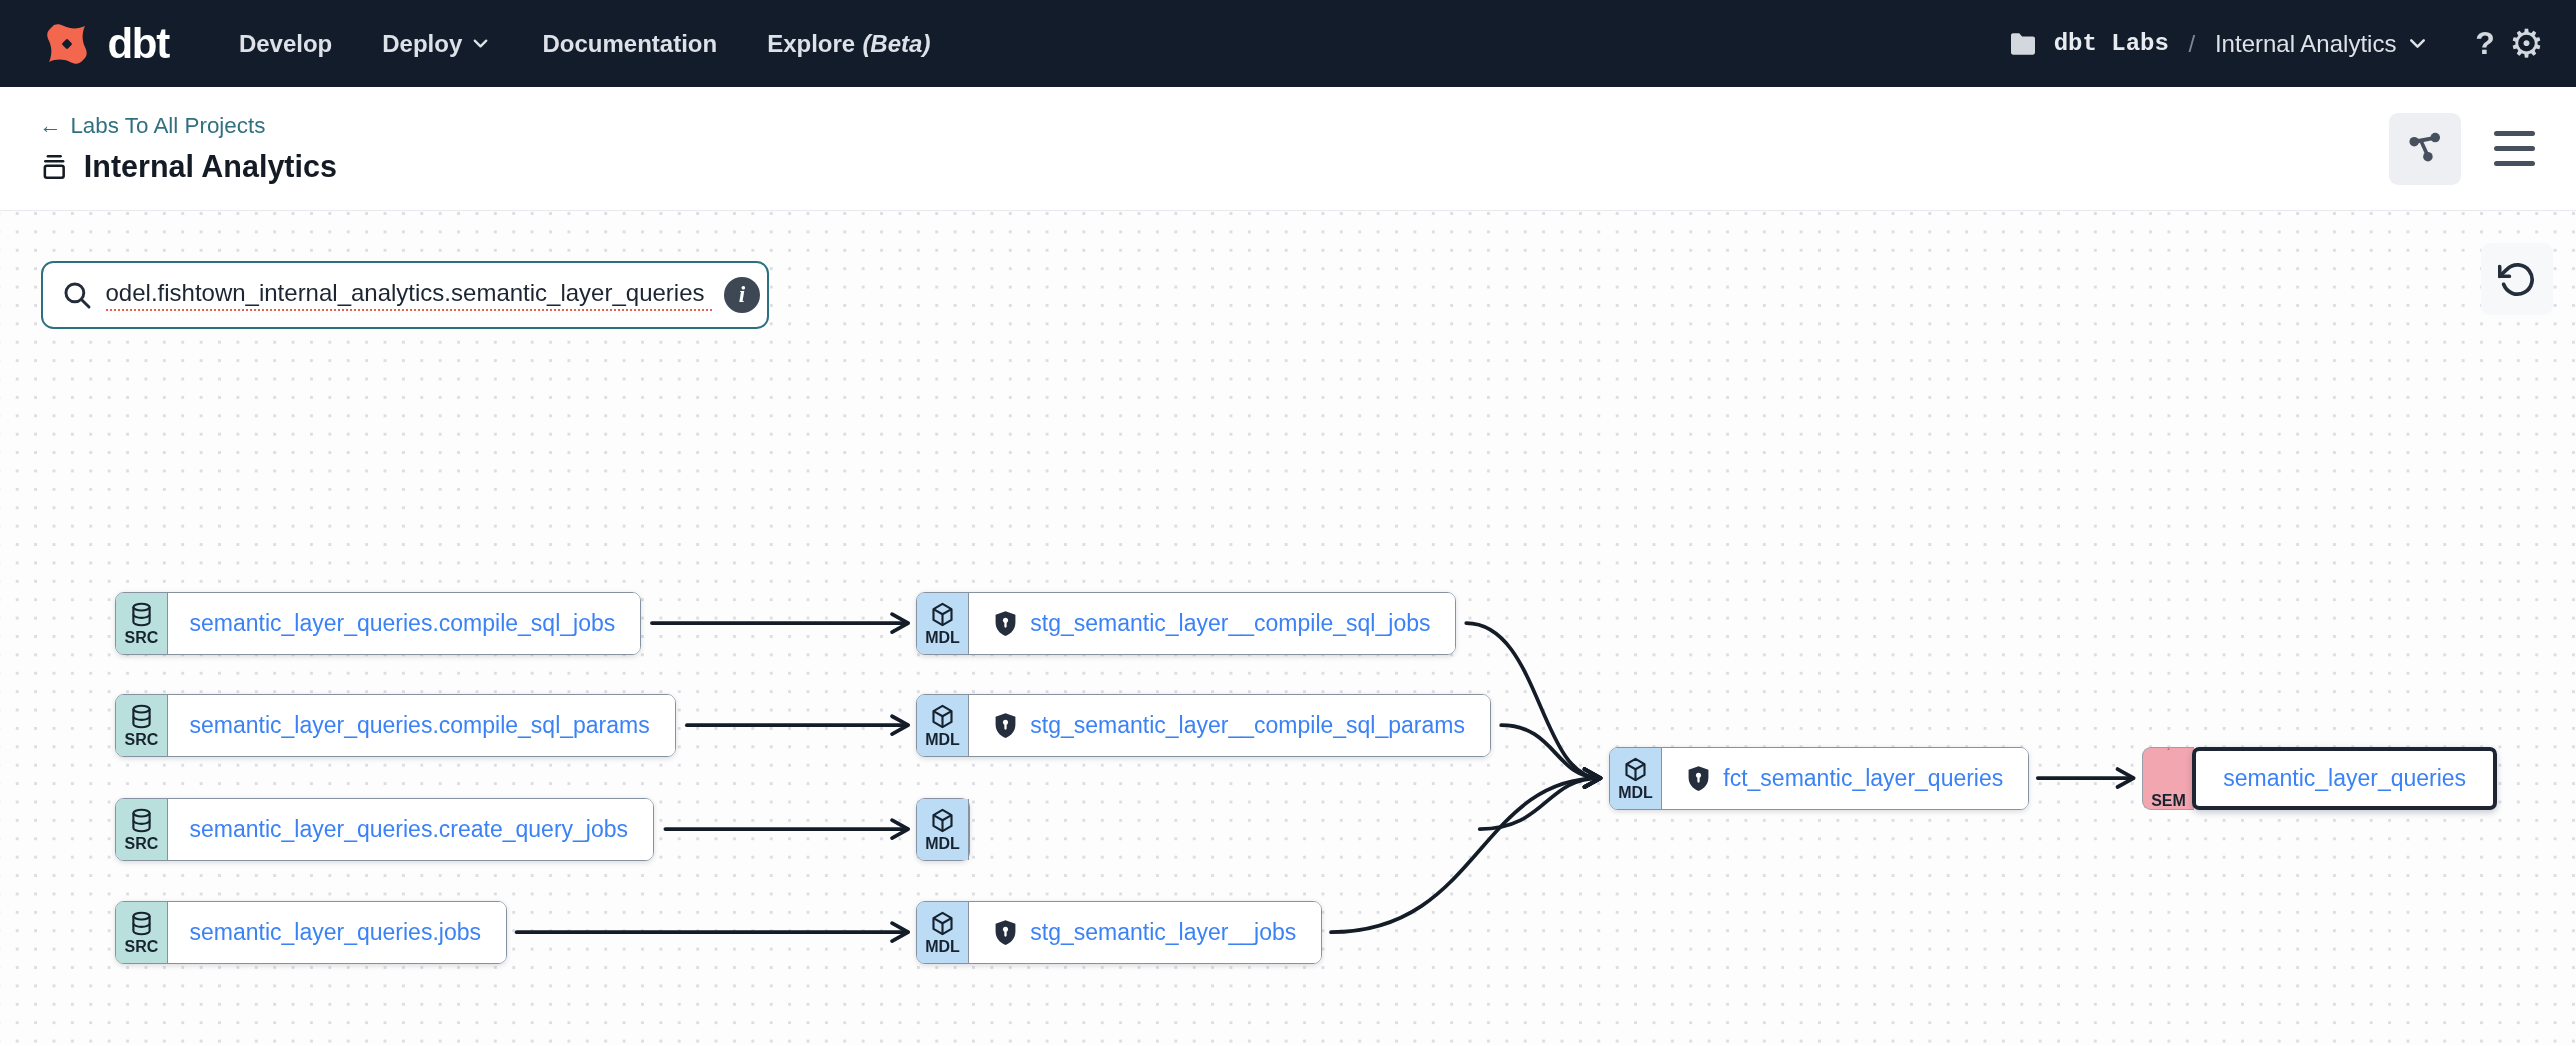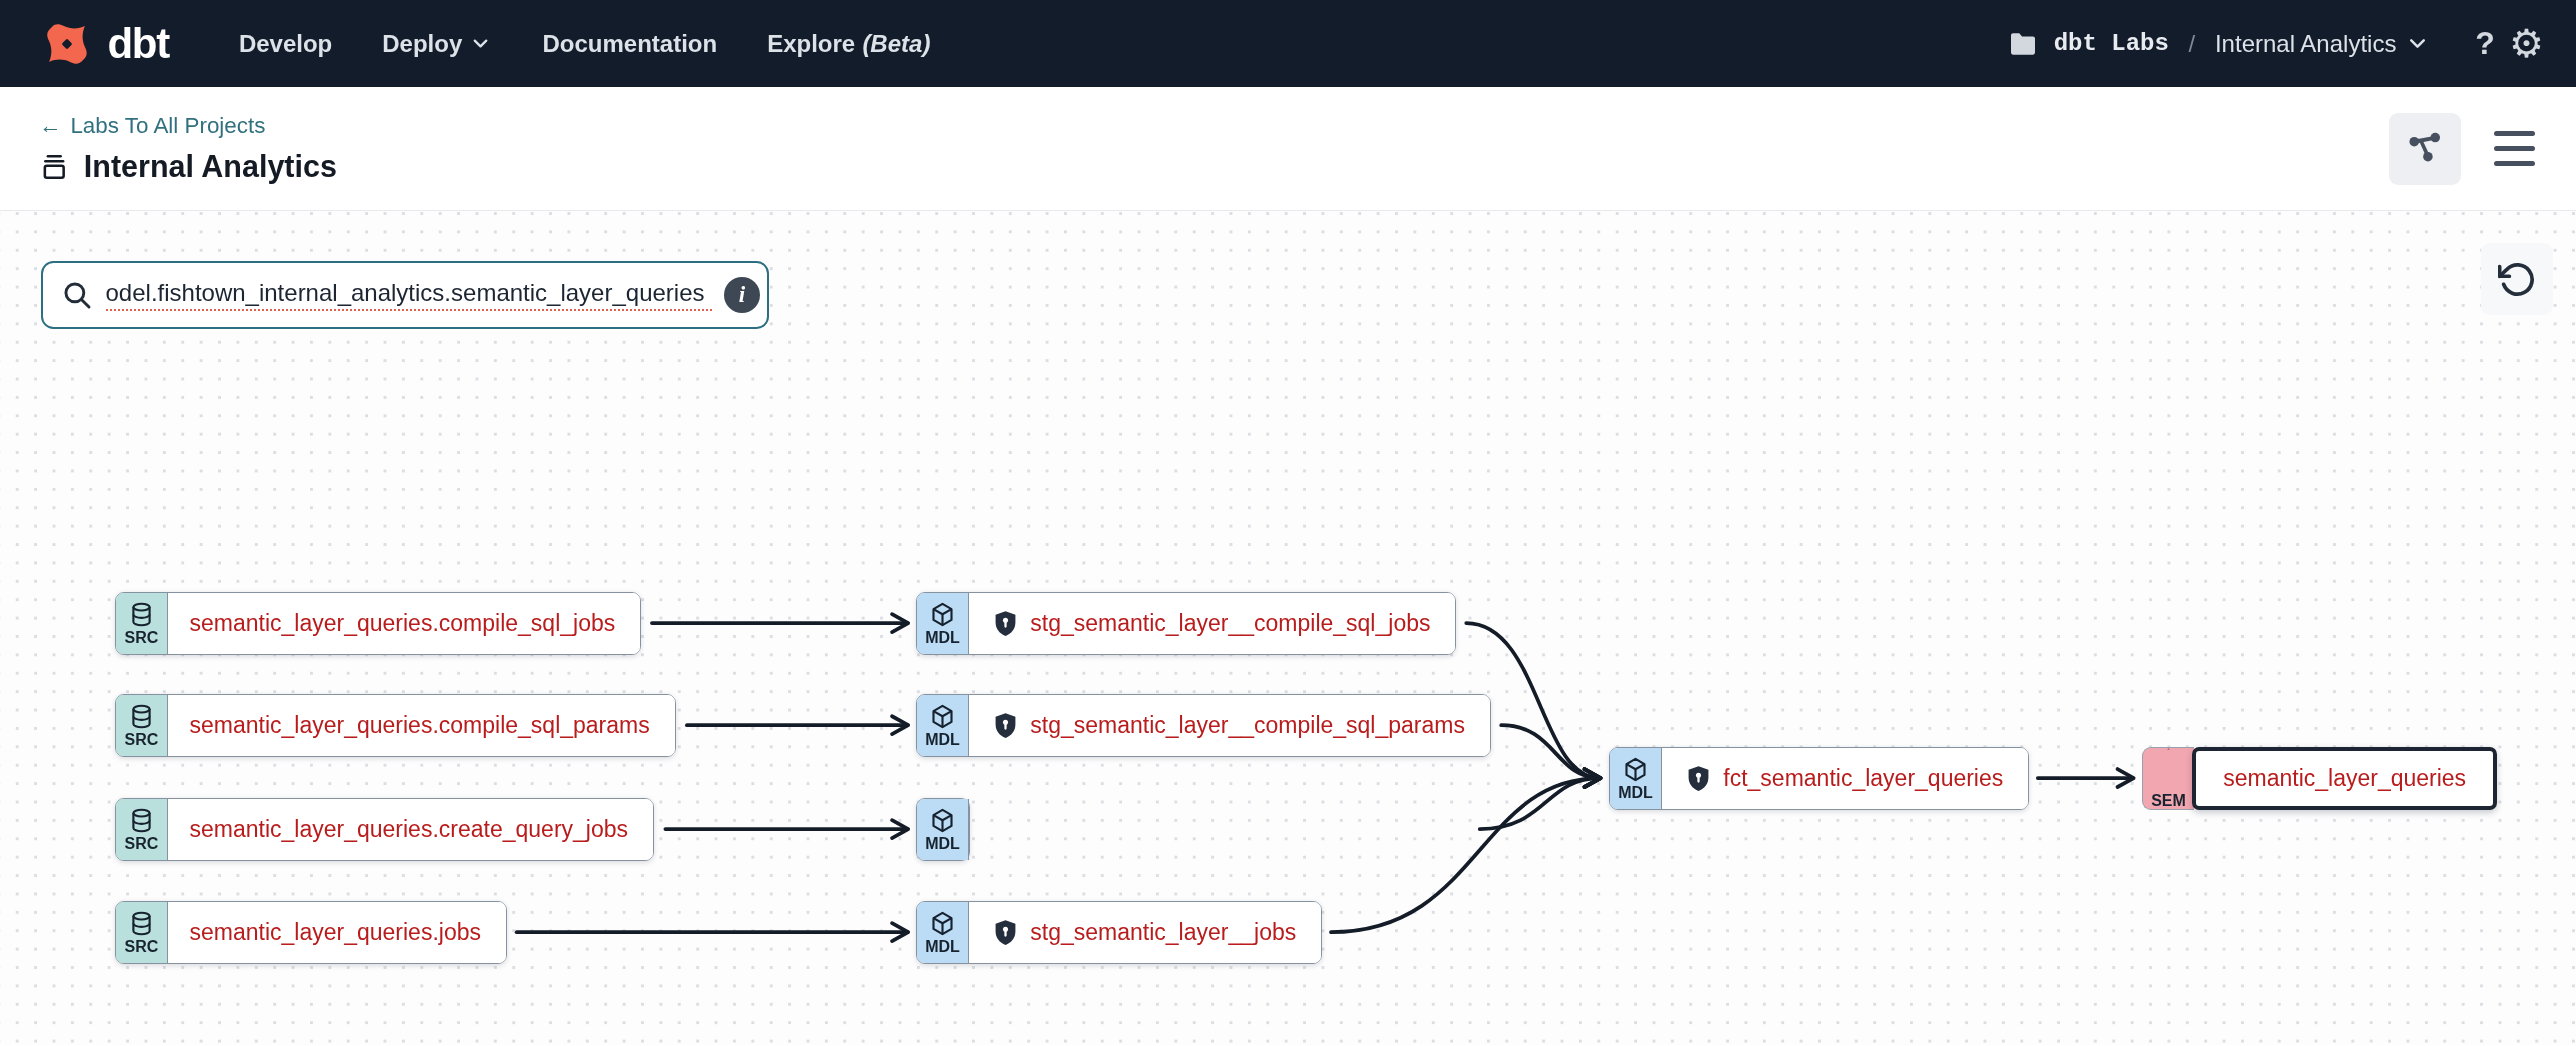--- a/index.html
+++ b/index.html
@@ -59,21 +59,21 @@
 
   
   .gnode { position:absolute; height:63px; z-index:2; display:flex; align-items:stretch;
     background:#fff; border:1.8px solid #8792a0; border-radius:9px;
     box-shadow:0 1.8px 5.4px rgba(20,30,45,.14); cursor:pointer; }
   .badge { width:52px; flex:none; display:flex; flex-direction:column; align-items:center; justify-content:center;
     border-right:1.8px solid #8792a0; border-radius:7.2px 0 0 7.2px; }
   .badge svg { width:27px; height:27px; }
   .btxt { font-size:16px; font-weight:700; color:#182330; line-height:1; margin-top:1.8px; }
   .nbody { display:flex; align-items:center; gap:10.8px; padding:0 25px 0 21.5px;
-    font-size:23px; color:#b91c1c; white-space:nowrap; background:#fff; border-radius:0 7.2px 7.2px 0; }
+    font-size:23px; color:#3b82f6; white-space:nowrap; background:#fff; border-radius:0 7.2px 7.2px 0; }
   .nbody .shield { width:29px; height:29px; flex:none; }
 
   .gnode.selected { border:none; background:transparent; box-shadow:none; border-radius:0; }
   .gnode.selected .badge { border:1.8px solid #97a1ad; border-right:none; border-radius:9px 0 0 9px;gap:41px; }
   .gnode.selected .nbody { border:4.5px solid #1d2532; border-radius:7.2px; margin-left:-1.8px;
     box-shadow:0 2.7px 6.3px rgba(20,30,45,.22); padding:0 27px; }
 </style>
 </head>
 <body>
 

